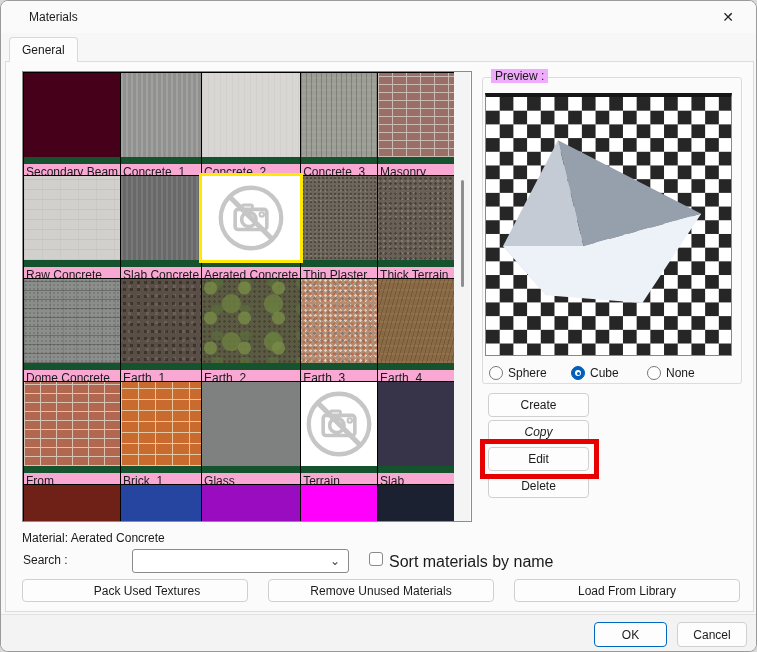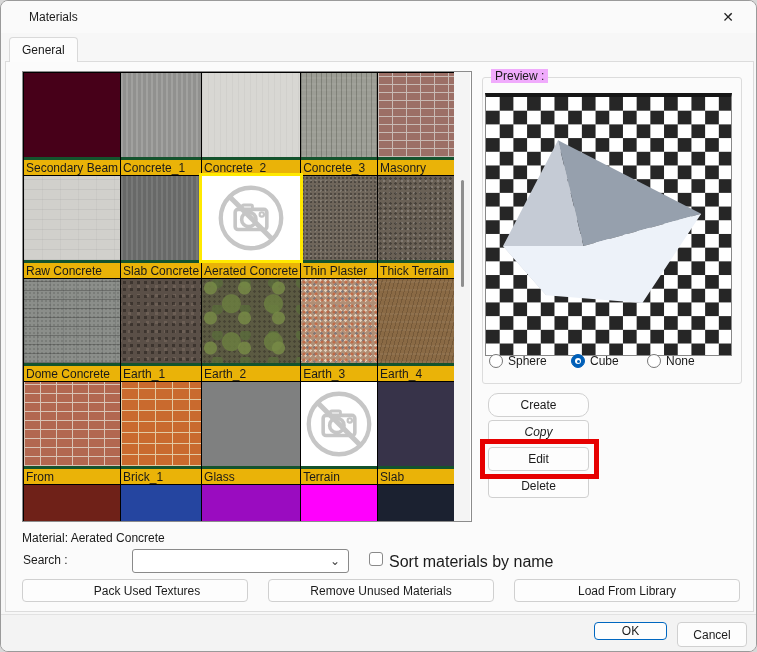--- a/index.html
+++ b/index.html
@@ -11,21 +11,21 @@
   .title{position:absolute;left:28px;top:9px;font-size:12px;color:#1b1b1b;}
   .close-btn{position:absolute;right:12px;top:4px;width:32px;height:24px;display:flex;align-items:center;justify-content:center;font-size:14px;color:#222;cursor:default;}
   
   .tab{position:absolute;left:8px;top:36px;height:25px;padding:0 12px;background:#fcfcfc;border:1px solid #d9d9d9;border-bottom:none;border-radius:4px 4px 0 0;display:flex;align-items:center;z-index:3;}
   .tabpane{position:absolute;left:4px;top:60px;width:749px;height:551px;background:#fbfbfb;border:1px solid #dcdcdc;}
   
   .listbox{position:absolute;left:21px;top:70px;width:450px;height:451px;background:#fff;border:1px solid #8c8c8c;overflow:hidden;}
   .grid{position:absolute;left:0;top:0;width:432px;display:grid;grid-template-columns:repeat(5,1fr);gap:1px;background:#000;padding:1px;}
   .cell{background:#fff;}
   .tex{height:84px;position:relative;}
-  .cell-label{height:18px;background:#eab308;font-size:12px;line-height:17px;padding:0 2px;white-space:nowrap;overflow:hidden;border-top:3px solid #14532d;}
+  .cell-label{height:18px;background:#f9a8d4;font-size:12px;line-height:17px;padding:0 2px;white-space:nowrap;overflow:hidden;border-top:7px solid #14532d;}
   .cell.selected .tex{box-shadow:0 0 0 3px #ffe900;z-index:5;}
   .cell.selected{position:relative;z-index:5;}
   .noimg-wrap{position:absolute;inset:0;display:flex;align-items:center;justify-content:center;background:#fff;}
   .noimg-wrap svg{width:72px;height:72px;}
   
   .tex-concrete-gray{background:#9a9a98;background-image:repeating-linear-gradient(90deg,rgba(255,255,255,.07) 0 2px,rgba(0,0,0,.06) 2px 5px);}
   .tex-concrete-light{background:#d8d7d3;background-image:repeating-linear-gradient(90deg,rgba(0,0,0,.03) 0 1px,transparent 1px 6px);}
   .tex-concrete-streaked{background:#9c9d95;background-image:repeating-linear-gradient(90deg,rgba(60,62,52,.30) 0 1px,transparent 1px 5px),repeating-linear-gradient(0deg,rgba(255,255,255,.05) 0 2px,transparent 2px 6px);}
   .tex-brick-brown{background:#9c6f66;background-image:repeating-linear-gradient(0deg,#c8bab4 0 1px,transparent 1px 8px),repeating-linear-gradient(90deg,#c8bab4 0 1px,transparent 1px 14px);}
   .tex-concrete-pale{background:#d1d0cc;background-image:repeating-linear-gradient(0deg,rgba(0,0,0,.05) 0 1px,transparent 1px 10px),repeating-linear-gradient(90deg,rgba(0,0,0,.03) 0 1px,transparent 1px 18px);}
@@ -41,48 +41,48 @@
   .tex-brick-orange{background:#c96a2e;background-image:repeating-linear-gradient(0deg,#e2c9a2 0 1px,transparent 1px 11px),repeating-linear-gradient(90deg,#e2c9a2 0 1px,transparent 1px 17px);}
   
   .scroll-track{position:absolute;right:1px;top:0;width:16px;height:449px;background:#f4f4f4;}
   .scroll-thumb{position:absolute;left:7px;top:108px;width:3px;height:107px;background:#8f8f8f;border-radius:2px;}
   
   .groupbox{position:absolute;left:481px;top:76px;width:260px;height:307px;border:1px solid #dcdcdc;border-radius:3px;}
   .groupbox-legend{position:absolute;left:8px;top:-9px;background:#f0abfc;padding:0 4px;font-size:12px;}
   .checkerboard{position:absolute;left:2px;top:15px;width:247px;height:263px;border:1px solid #888;border-top:4px solid #161616;
      background:repeating-conic-gradient(#262626 0% 25%,#ffffff 0% 50%);background-size:27.4px 27.4px;overflow:hidden;}
   .cube-svg{position:absolute;left:0;top:0;width:100%;height:100%;}
-  .radio-row{position:absolute;left:6px;top:276px;width:248px;display:flex;}
+  .radio-row{position:absolute;left:6px;top:288px;width:248px;display:flex;}
   .radio{display:flex;align-items:center;gap:5px;}
   .radio:nth-child(1){width:82px;}
   .radio:nth-child(2){width:76px;}
   .radio-circle{width:14px;height:14px;border-radius:50%;border:1px solid #777;background:#fff;position:relative;flex:0 0 auto;}
   .radio.checked .radio-circle{border:1px solid #005fb8;background:#005fb8;}
   .radio.checked .radio-circle::after{content:"";position:absolute;left:3px;top:3px;width:6px;height:6px;border-radius:50%;background:#fff;}
   .radio.checked .radio-circle::before{content:"";position:absolute;left:4.5px;top:4.5px;width:3px;height:3px;border-radius:50%;background:#005fb8;z-index:1;}
   
   .btn{position:absolute;background:#fdfdfd;border:1px solid #d0d0d0;border-radius:4px;display:flex;align-items:center;justify-content:center;font-size:12px;color:#1b1b1b;}
-  .btn-create{left:487px;top:392px;width:101px;height:24px;border-radius:10px;}
+  .btn-create{left:487px;top:392px;width:101px;height:24px;}
   .btn-copy{left:487px;top:419px;width:101px;height:24px;font-style:italic;}
   .btn-edit{left:487px;top:446px;width:101px;height:24px;}
   .btn-delete{left:487px;top:473px;width:101px;height:24px;}
   .red-annotation{position:absolute;left:479px;top:438px;width:119px;height:40px;border:5px solid #e60000;z-index:6;pointer-events:none;}
   
   .material-status{position:absolute;left:21px;top:530px;font-size:12px;}
   .search-label{position:absolute;left:22px;top:552px;font-size:12px;}
   .combo{position:absolute;left:131px;top:548px;width:217px;height:24px;background:#fff;border:1px solid #8a8a8a;border-radius:3px;}
   .combo-chevron{position:absolute;right:8px;top:4px;font-size:12px;color:#444;}
   .checkbox{position:absolute;left:368px;top:551px;width:14px;height:14px;border:1px solid #8a8a8a;border-radius:3px;background:#fff;}
   .checkbox-label{position:absolute;left:388px;top:552px;font-size:16px;}
   .btn-pack{left:21px;top:578px;width:226px;height:23px;padding-left:24px;}
   .btn-remove{left:267px;top:578px;width:226px;height:23px;}
   .btn-load{left:513px;top:578px;width:226px;height:23px;}
   
   .footer{position:absolute;left:0;top:613px;width:100%;height:39px;background:#f3f3f3;border-top:1px solid #e2e2e2;}
-  .btn-ok{left:593px;top:621px;width:73px;height:18px;border:1px solid #0067c0;}
+  .btn-ok{left:593px;top:621px;width:73px;height:25px;border:1px solid #0067c0;}
   .btn-cancel{left:676px;top:621px;width:70px;height:25px;}
 </style>
 </head>
 <body>
 
 <div class="window">
 
   <div class="titlebar">
     <div class="title">Materials</div>
     <div class="close-btn">✕</div>

